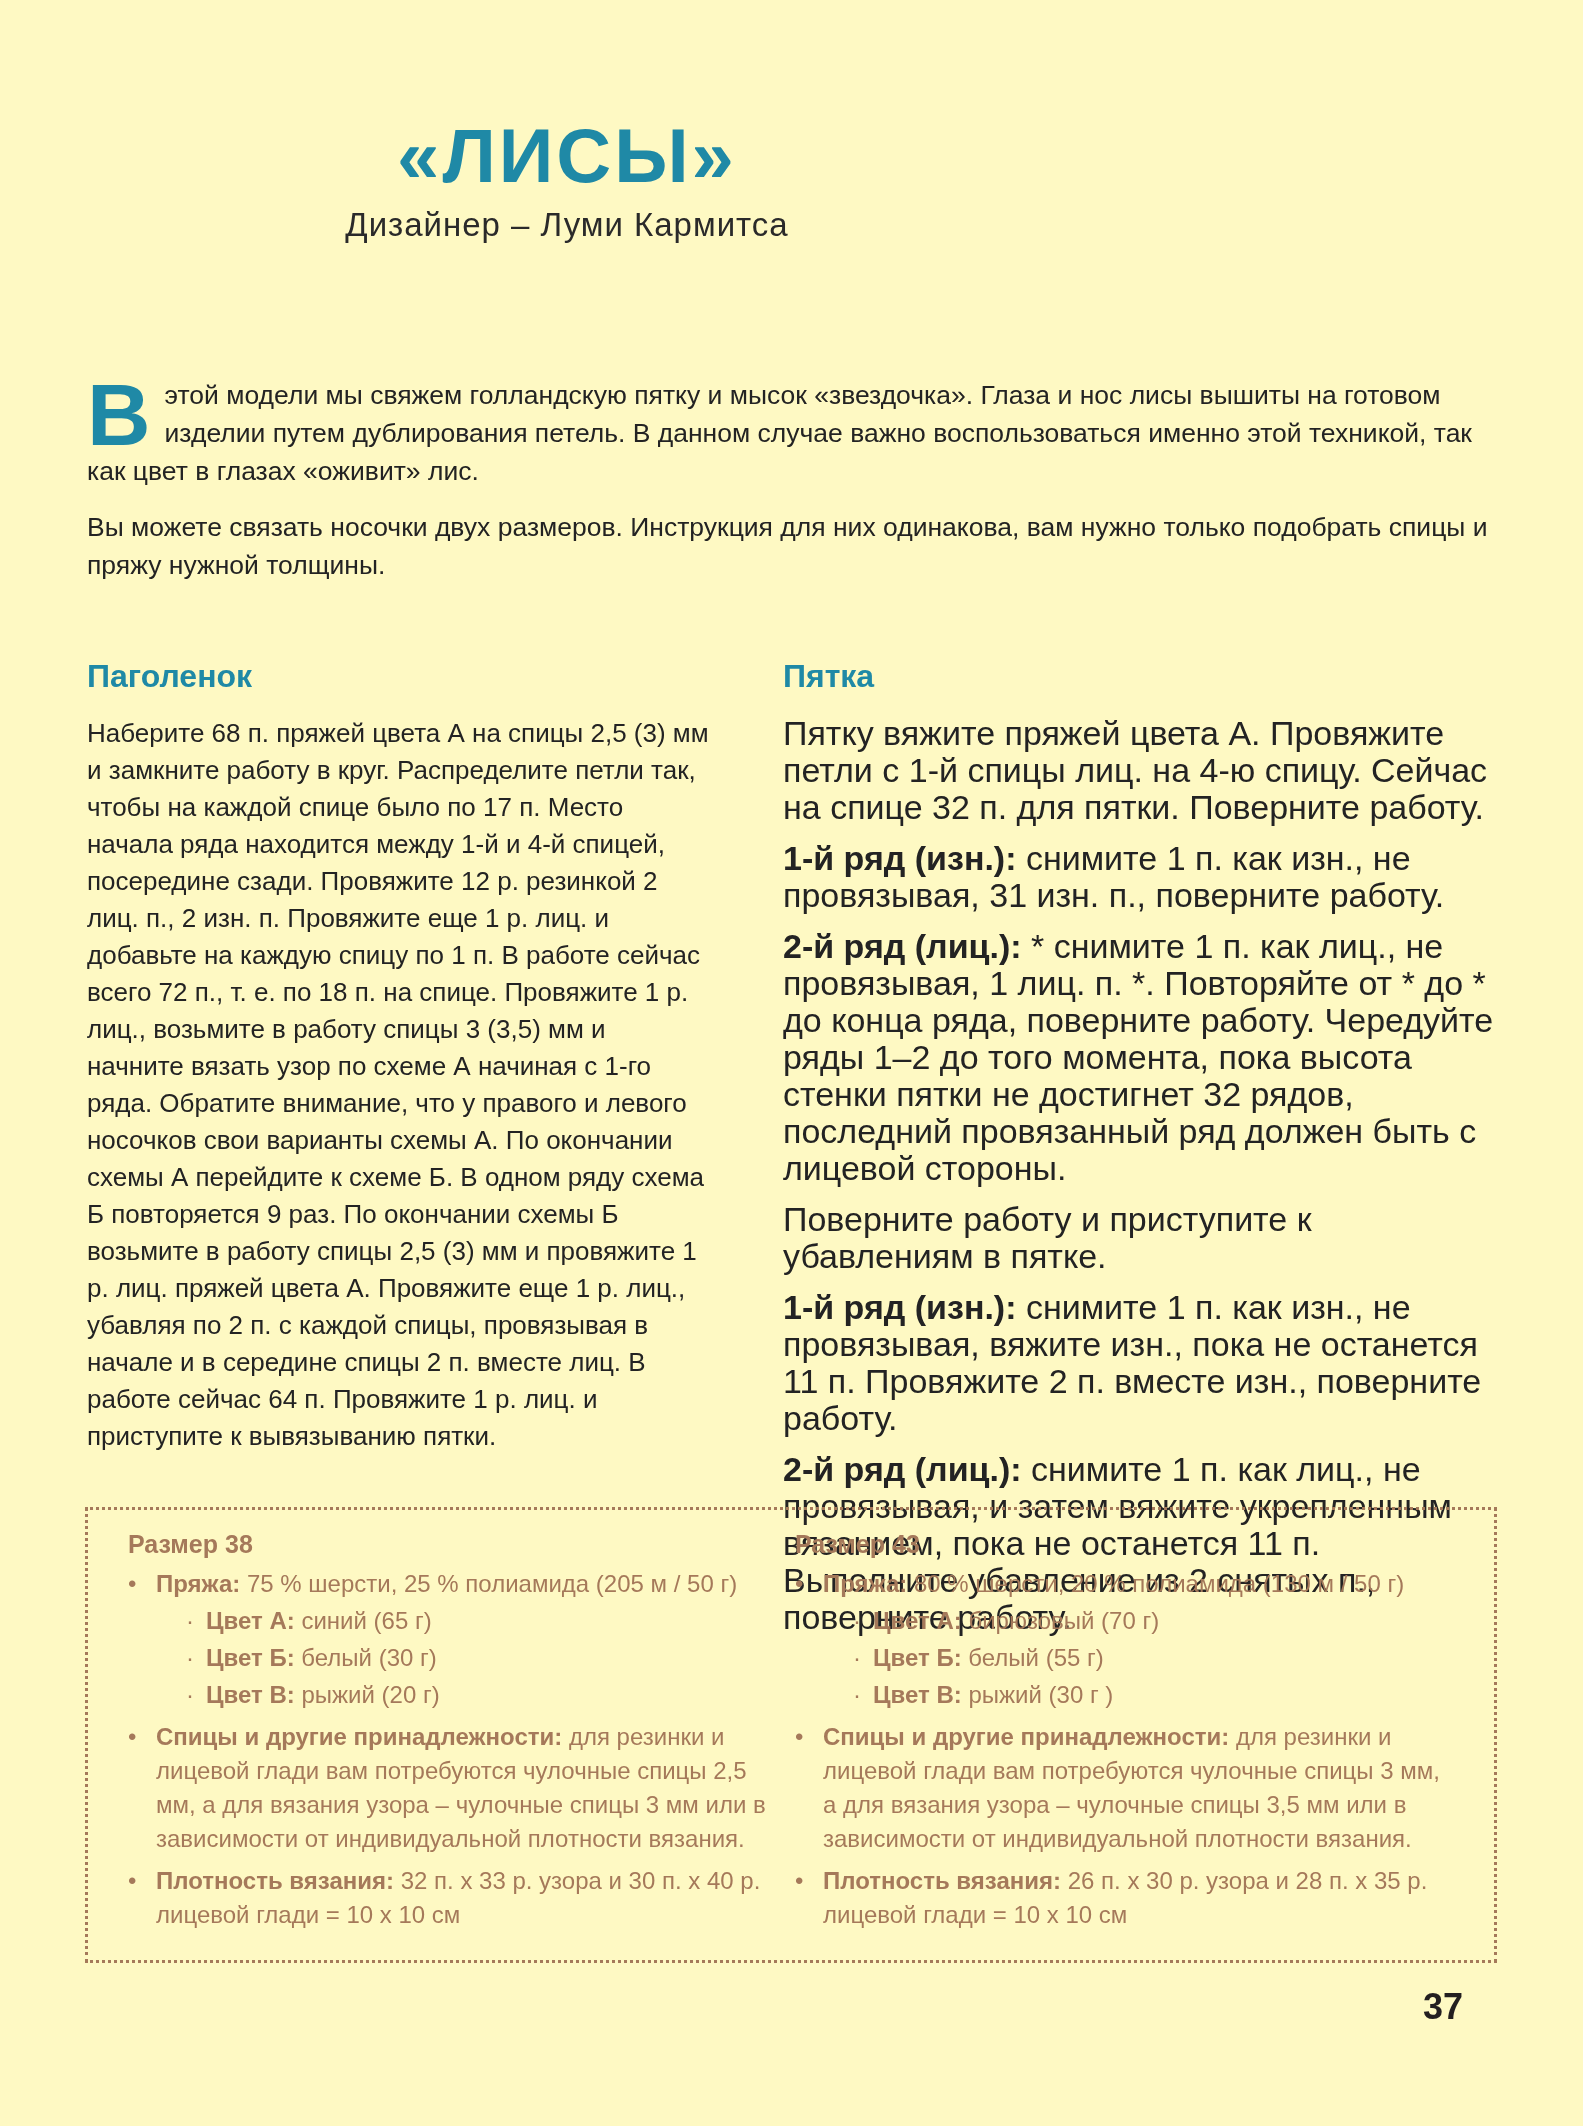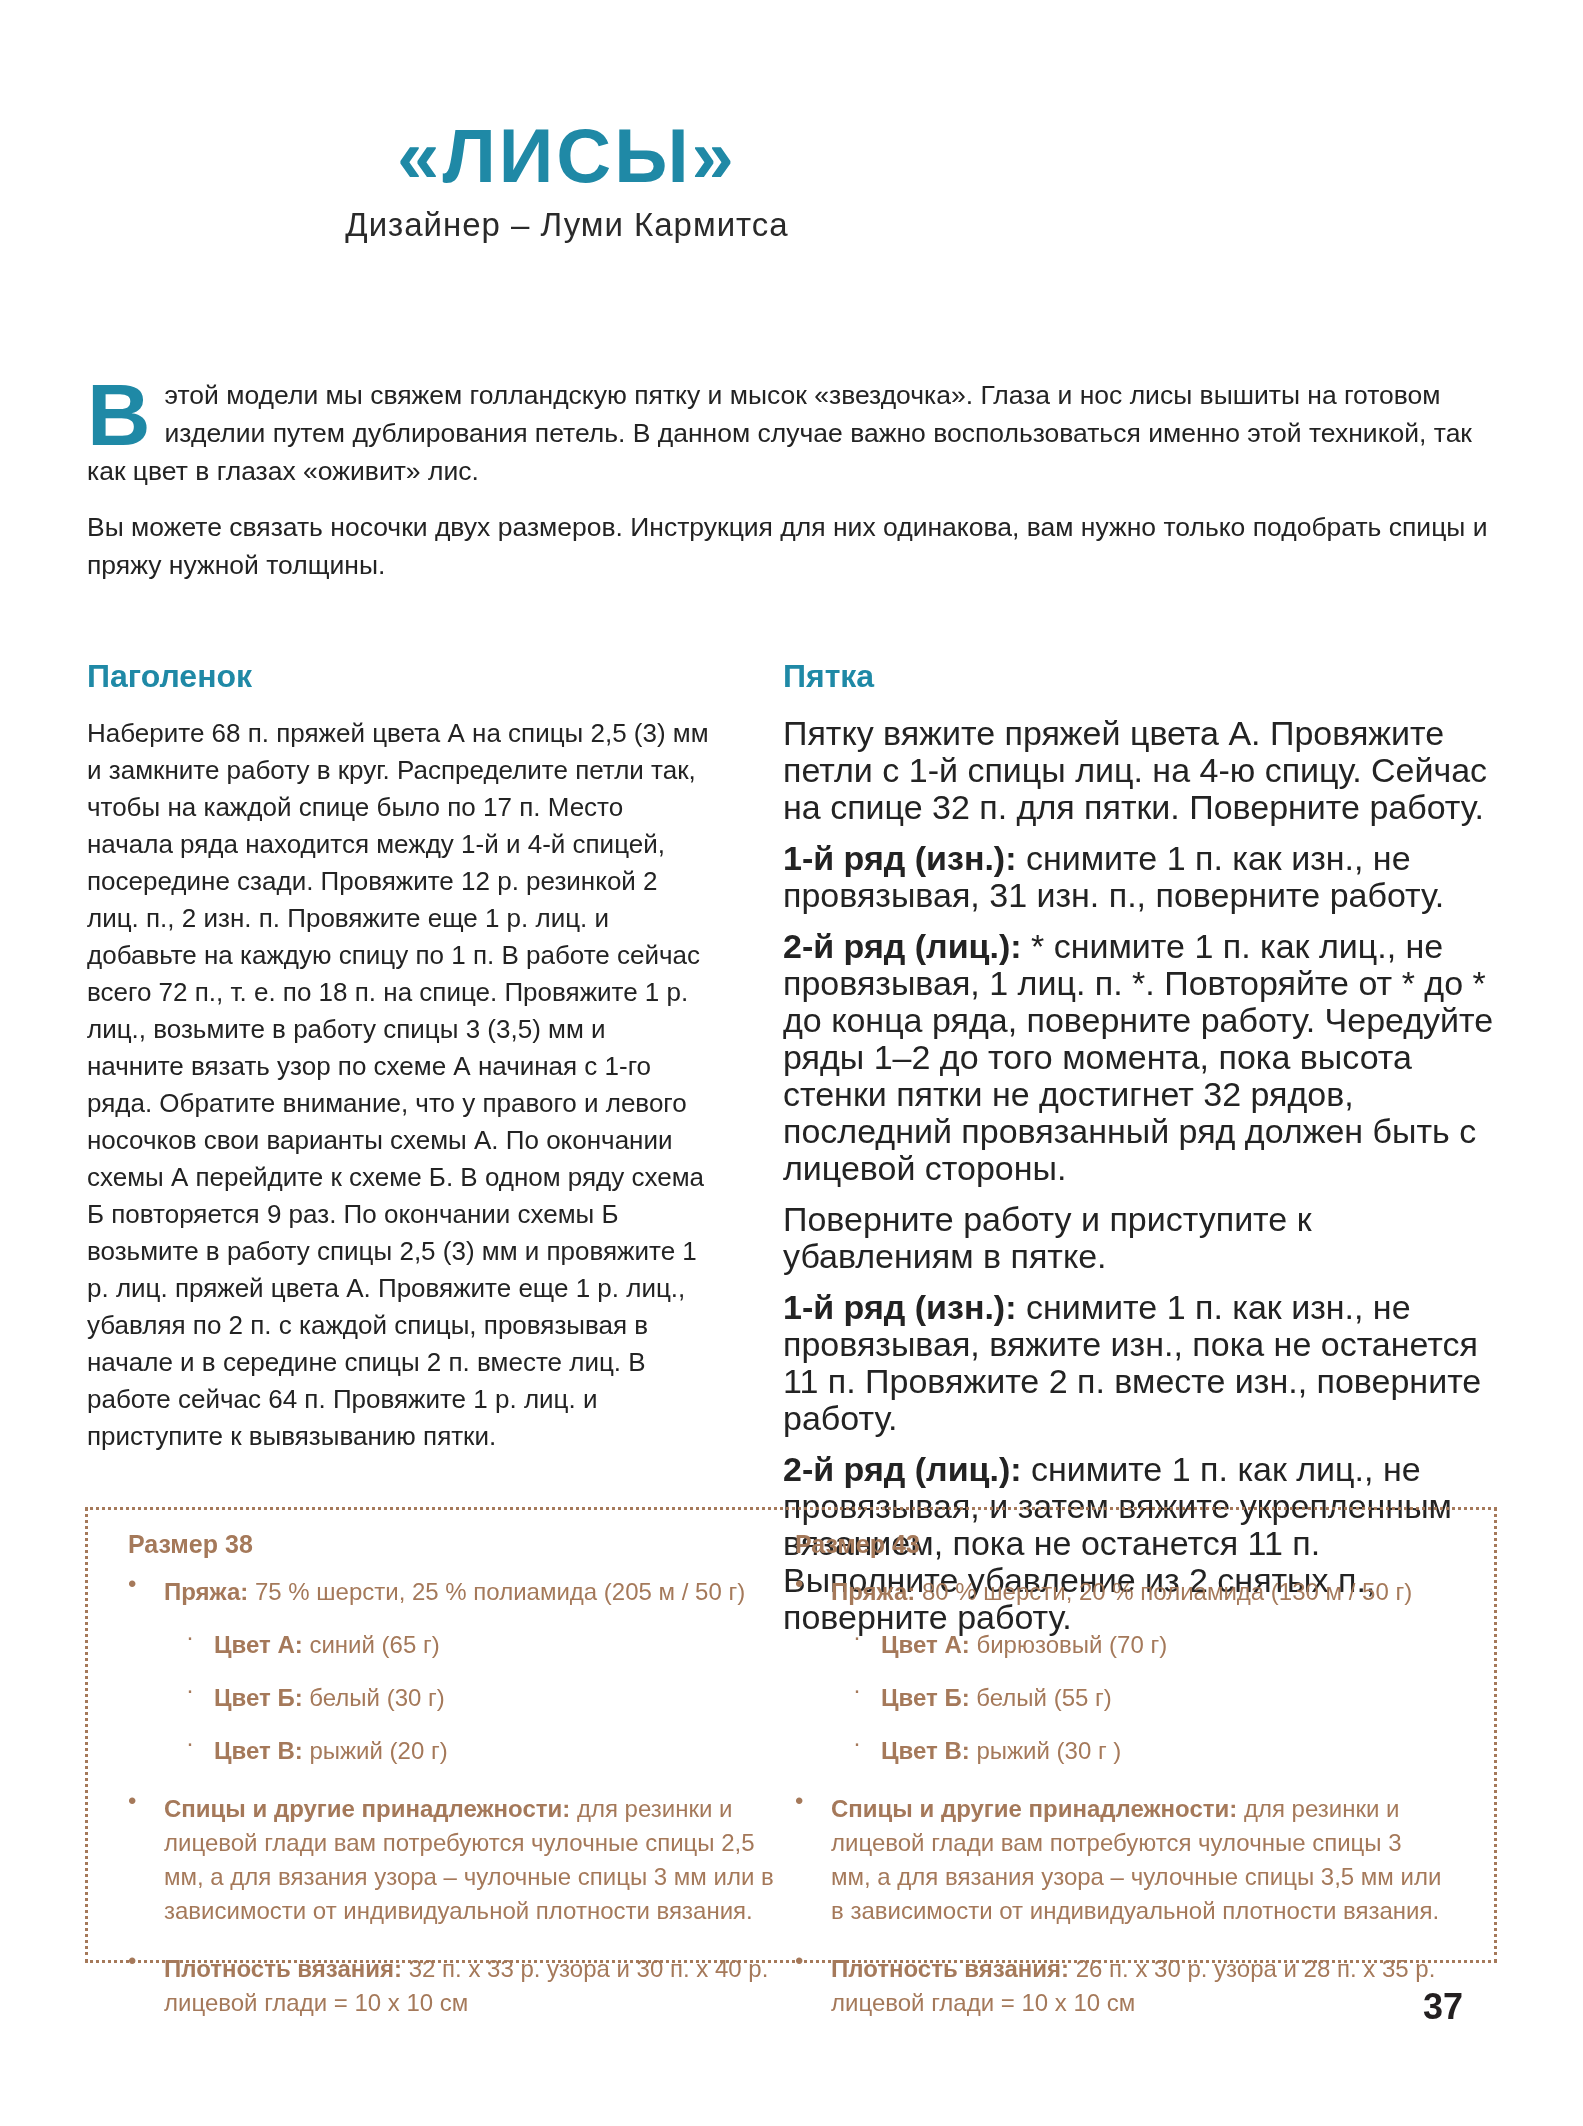--- a/index.html
+++ b/index.html
@@ -1,20 +1,20 @@
 <!DOCTYPE html>
 <html><head>
 <meta charset="utf-8">
 <style>
   html,body { margin:0; padding:0; background:#e9e9e9; }
   .page {
     position:relative;
     width:1583px; height:2126px;
     margin:0 auto;
-    background:#ffffff;
+    background:#fef9c3;
     font-family:"Liberation Sans", sans-serif;
     color:#232323;
     overflow:hidden;
   }
   
   .title-block {
     position:absolute; top:116px; left:87px; width:960px;
     text-align:center;
   }
   .main-title {
@@ -57,21 +57,21 @@
     padding:20px 40px 16px 40px;
     display:grid; grid-template-columns:1fr 1fr; column-gap:50px;
     color:#a5795a;
     gap:8px;
   }
   .size-col { min-width:0; }
   .size-title { margin:0 0 8px 0; font-size:25px; font-weight:bold; }
   .bullet-row { display:flex; align-items:flex-start; margin:0 0 2px 0; font-size:24px; line-height:34px; }
   .bullet-row.spaced { margin-top:8px; }
   .bullet { flex:none; width:28px; font-size:24px; }
-  .bullet-text { margin:8px; min-width:0; }
+  .bullet-text { margin:0; min-width:0; }
   .sub-row { display:flex; margin:3px 0 3px 58px; font-size:24px; line-height:34px; }
   .sub-bullet { flex:none; width:20px; }
   .info-box b { font-weight:bold; }
   
   .page-number {
     position:absolute; top:1986px; right:120px;
     font-size:36px; font-weight:bold; color:#231f20;
   }
 </style>
 </head>

